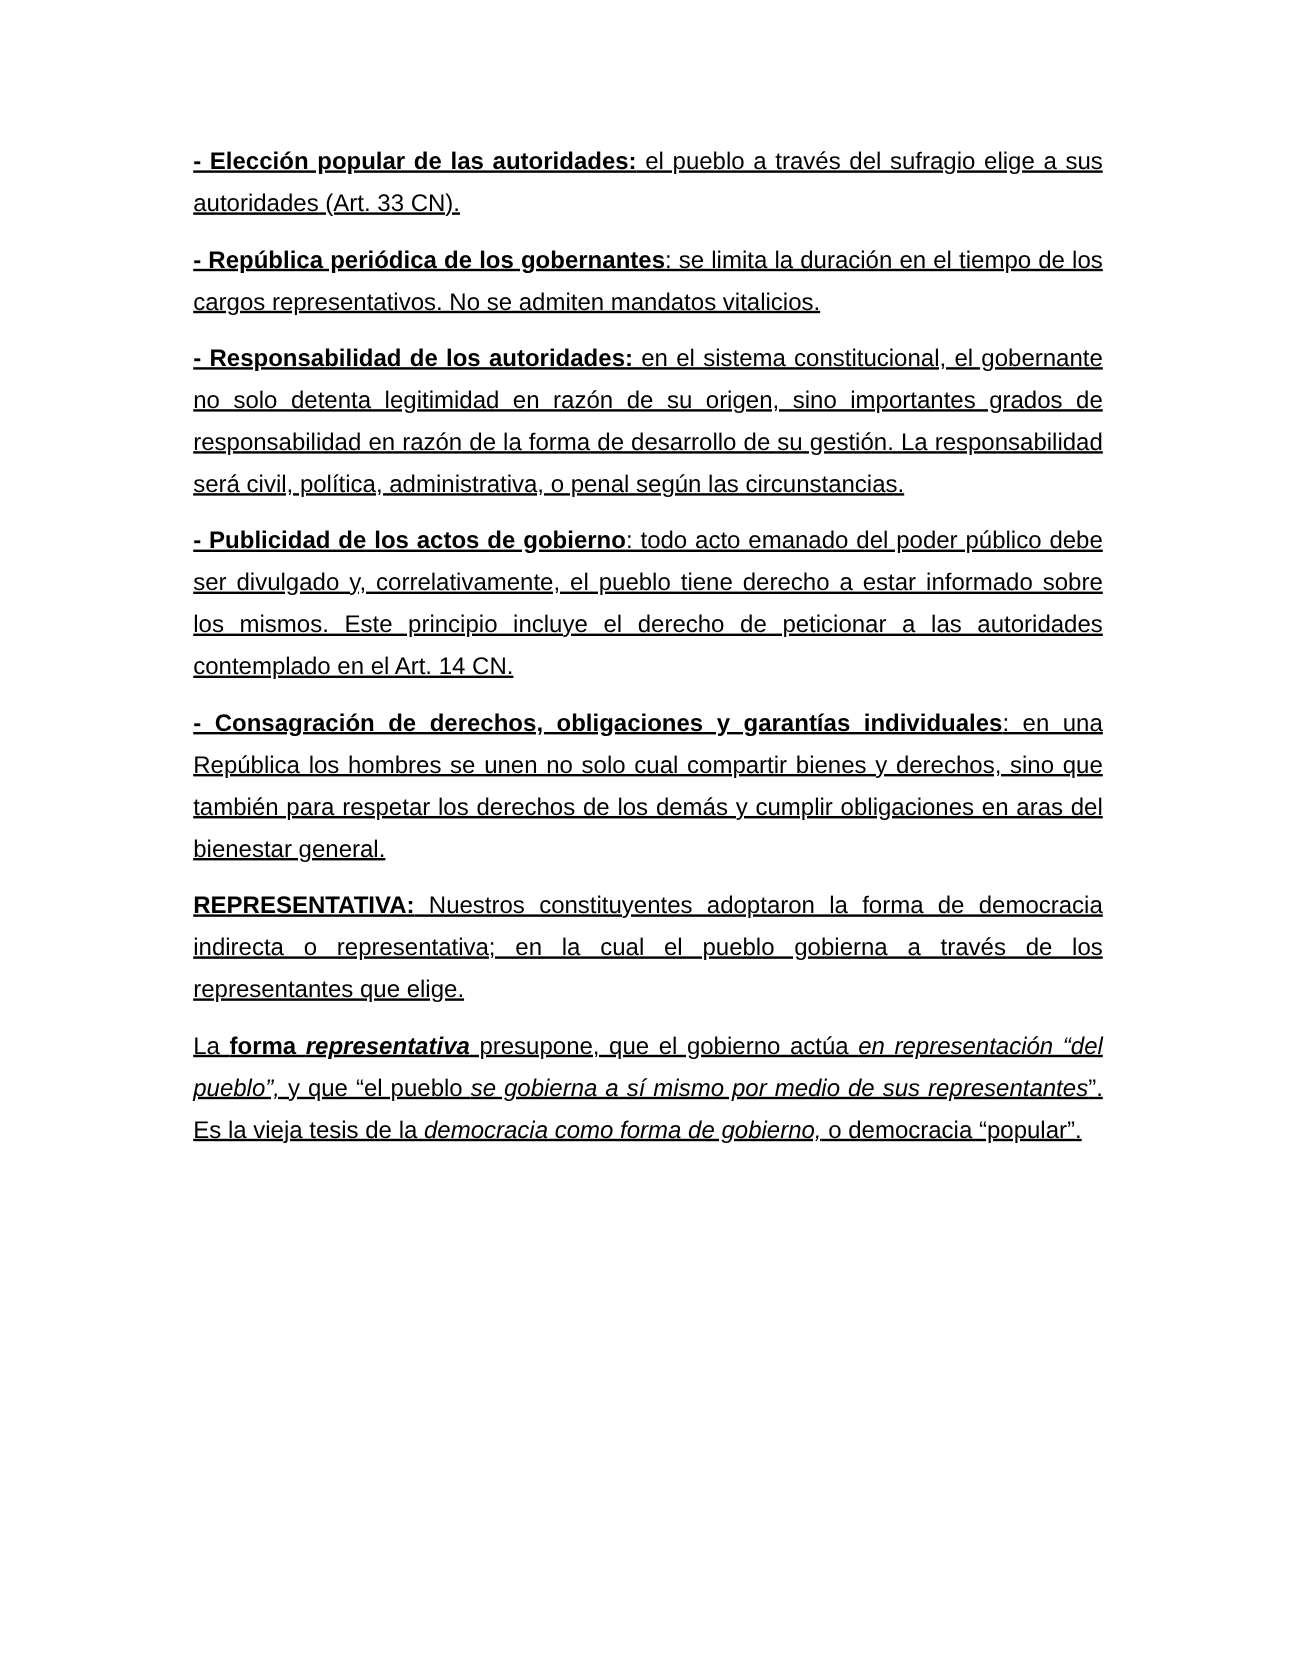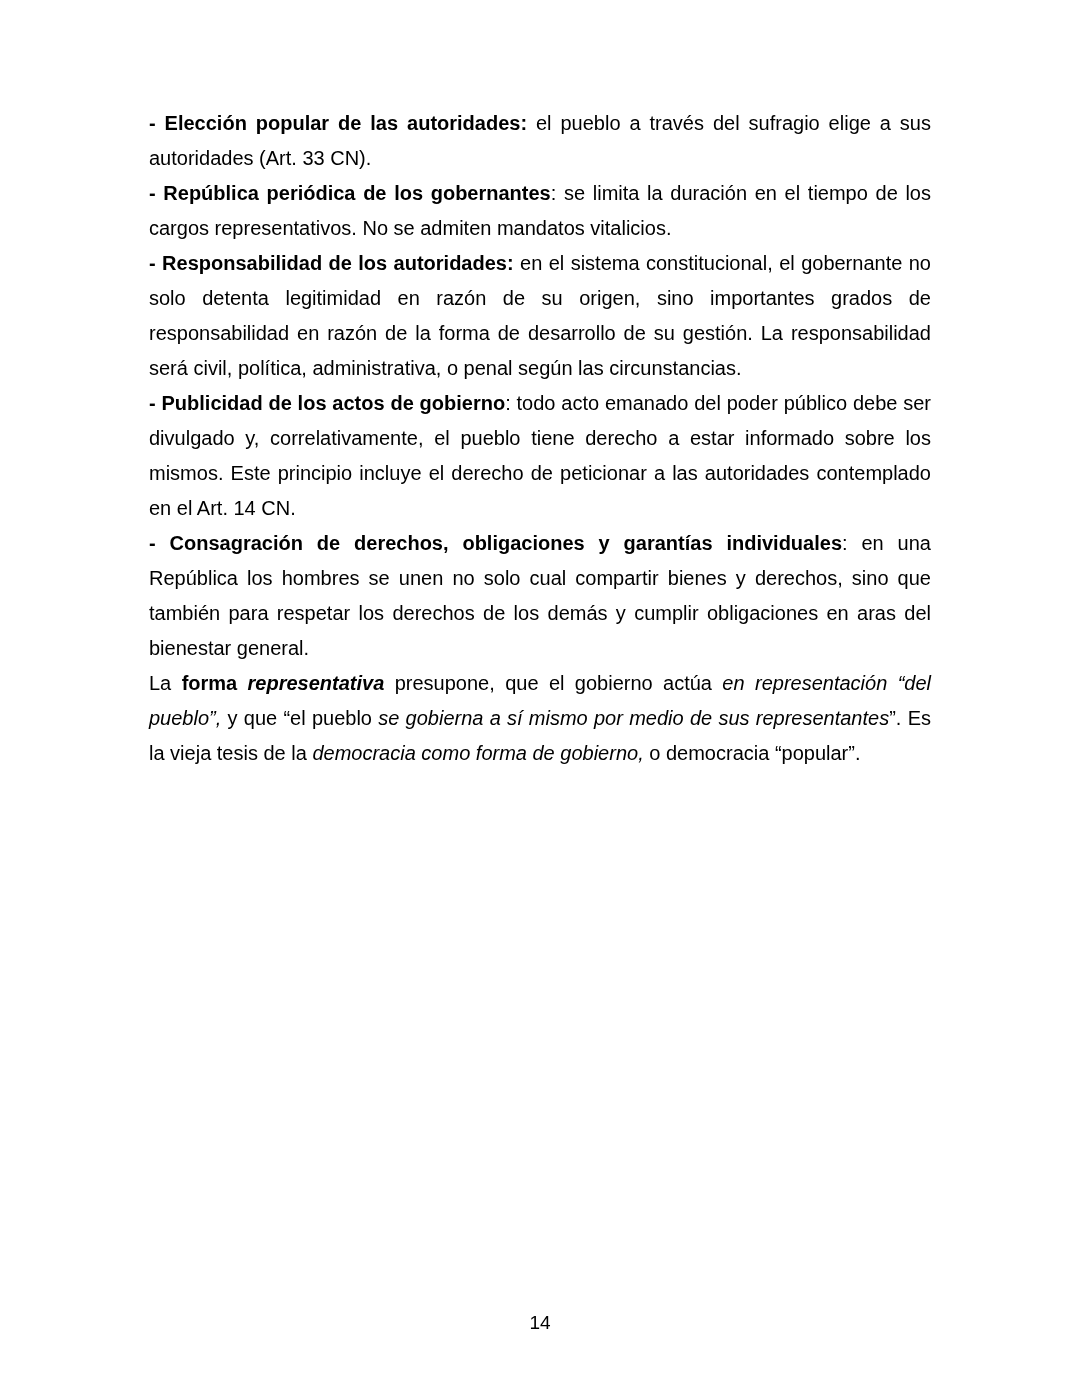--- a/index.html
+++ b/index.html
@@ -19,22 +19,23 @@
   .content {
     position: absolute;
     left: 149px;
     top: 106px;
     width: 782px;
     font-size: 20px;
     line-height: 35px;
     text-align: justify;
   }
   .para {
-    margin: 0;
+    margin: 12px;
     padding: 0;
+    text-decoration: underline;
   }
   .b { font-weight: bold; }
   .i { font-style: italic; }
   .page-number {
     position: absolute;
     top: 1312px;
     left: 0;
     width: 100%;
     text-align: center;
     font-size: 19px;
@@ -44,16 +45,16 @@
 </head>
 <body>
 
 <div class="page">
   <div class="content" id="doc-body">
       <p class="para"><span class="b">- Elección popular de las autoridades:</span><span> el pueblo a través del sufragio elige a sus autoridades (Art. 33 CN).</span></p>
       <p class="para"><span class="b">- República periódica de los gobernantes</span><span>: se limita la duración en el tiempo de los cargos representativos. No se admiten mandatos vitalicios.</span></p>
       <p class="para"><span class="b">- Responsabilidad de los autoridades:</span><span> en el sistema constitucional, el gobernante no solo detenta legitimidad en razón de su origen, sino importantes grados de responsabilidad en razón de la forma de desarrollo de su gestión. La responsabilidad será civil, política, administrativa, o penal según las circunstancias.</span></p>
       <p class="para"><span class="b">- Publicidad de los actos de gobierno</span><span>: todo acto emanado del poder público debe ser divulgado y, correlativamente, el pueblo tiene derecho a estar informado sobre los mismos. Este principio incluye el derecho de peticionar a las autoridades contemplado en el Art. 14 CN.</span></p>
       <p class="para"><span class="b">- Consagración de derechos, obligaciones y garantías individuales</span><span>: en una República los hombres se unen no solo cual compartir bienes y derechos, sino que también para respetar los derechos de los demás y cumplir obligaciones en aras del bienestar general.</span></p>
+      <p class="para"><span class="b">REPRESENTATIVA:</span><span> Nuestros constituyentes adoptaron la forma de democracia indirecta o representativa; en la cual el pueblo gobierna a través de los representantes que elige.</span></p>
       <p class="para"><span>La </span><span class="b">forma </span><span class="b i">representativa</span><span> presupone, que el gobierno actúa </span><span class="i">en representación “del pueblo”,</span><span> y que “el pueblo </span><span class="i">se gobierna a sí mismo por medio de sus representantes</span><span>”. Es la vieja tesis de la </span><span class="i">democracia como forma de gobierno,</span><span> o democracia “popular”.</span></p>
     </div>
-  <div class="page-number">14</div>
 </div>
 
 </body></html>

